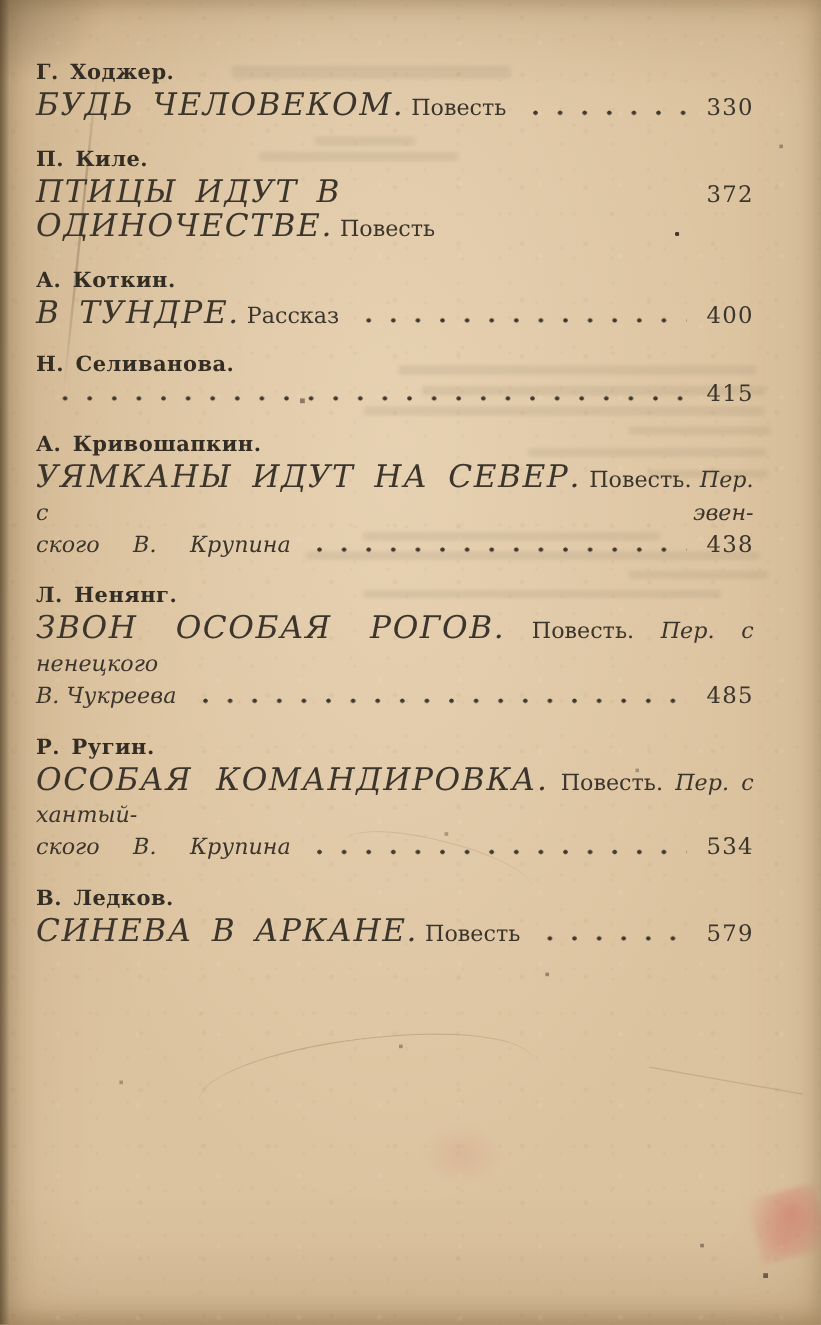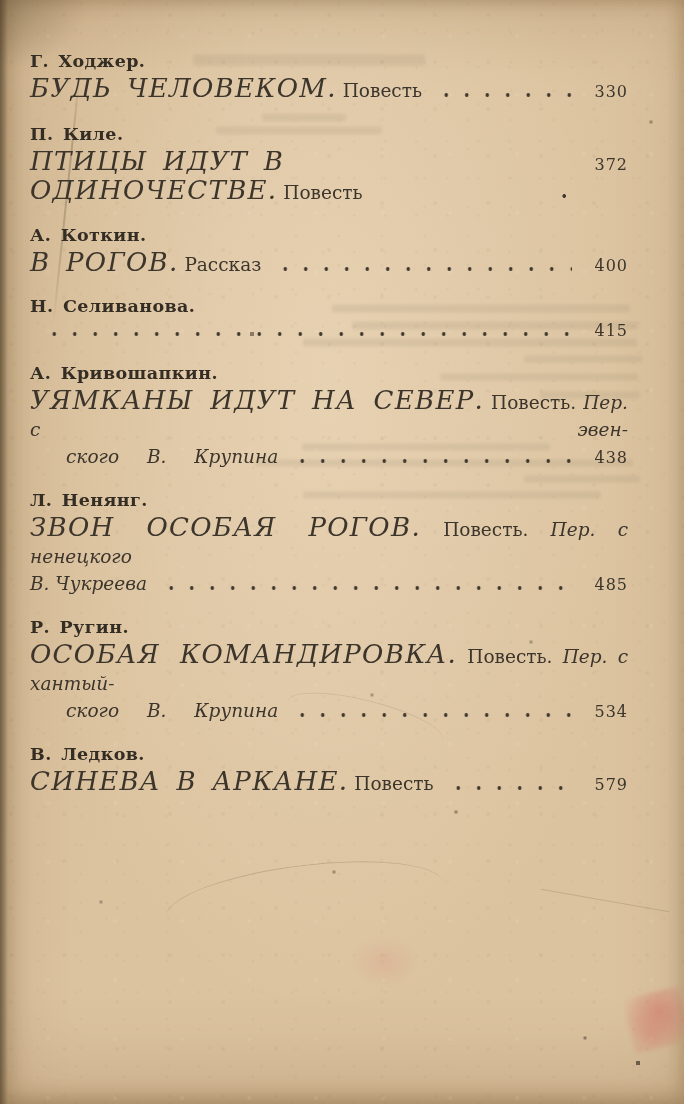--- a/index.html
+++ b/index.html
@@ -55,30 +55,30 @@
   .entry.tight .author { line-height: 22px; }
   .line {
     display: flex; align-items: baseline;
     font-size: 18.5px; line-height: 27px; color: #3c352c;
   }
   .line.justified { display: block; text-align: justify; text-align-last: justify; }
   .segs { white-space: normal; }
   .seg-caps  { font-style: italic; font-size: 26px; letter-spacing: 1.3px; word-spacing: 6px; }
   .seg-roman { }
   .seg-ital  { font-style: italic; }
-  .seg-wide  { font-style: italic; word-spacing: 22px; margin-left: 36px; }
+  .seg-wide  { font-style: italic; word-spacing: 22px; }
   .leader {
     flex: 1 1 0; min-width: 18px; height: 6px;
     align-self: flex-end; margin: 0 12px 7px 14px;
     background-image: radial-gradient(circle, rgba(58,50,40,0.95) 1.6px, rgba(0,0,0,0) 2.1px);
     background-size: 20.5px 6px; background-repeat: repeat-x;
   }
   .pagenum {
     min-width: 44px; text-align: right;
-    font-size: 16px; letter-spacing: 1px; white-space: nowrap;
+    font-size: 19px; letter-spacing: 1px; white-space: nowrap;
   }
 
   
   .ghost {
     position: absolute; background: #80765a; opacity: 0.13;
     filter: blur(1.7px); border-radius: 2px; pointer-events: none;
     transform: scaleY(0.9);
   }
   .g1  { left:193px; top:54px;  width:232px; height:12px; }
   .g2  { left:262px; top:113px; width:84px;  height:9px;  }
@@ -187,21 +187,21 @@
         <div class="author">П. Киле.</div>
         <div class="line">
           <span class="segs"><span class="seg-caps">ПТИЦЫ ИДУТ В ОДИНОЧЕСТВЕ.</span> <span class="seg-roman">Повесть</span></span>
           <span class="leader"></span>
           <span class="pagenum">372</span>
         </div>
       </section>
       <section class="entry">
         <div class="author">А. Коткин.</div>
         <div class="line">
-          <span class="segs"><span class="seg-caps">В РОГОВ.</span> <span class="seg-roman">Рассказ</span></span>
+          <span class="segs"><span class="seg-caps">В ТУНДРЕ.</span> <span class="seg-roman">Рассказ</span></span>
           <span class="leader"></span>
           <span class="pagenum">400</span>
         </div>
       </section>
       <section class="entry tight">
         <div class="author">Н. Селиванова.</div>
         <div class="line">
           <span class="leader"></span>
           <span class="pagenum">415</span>
         </div>

